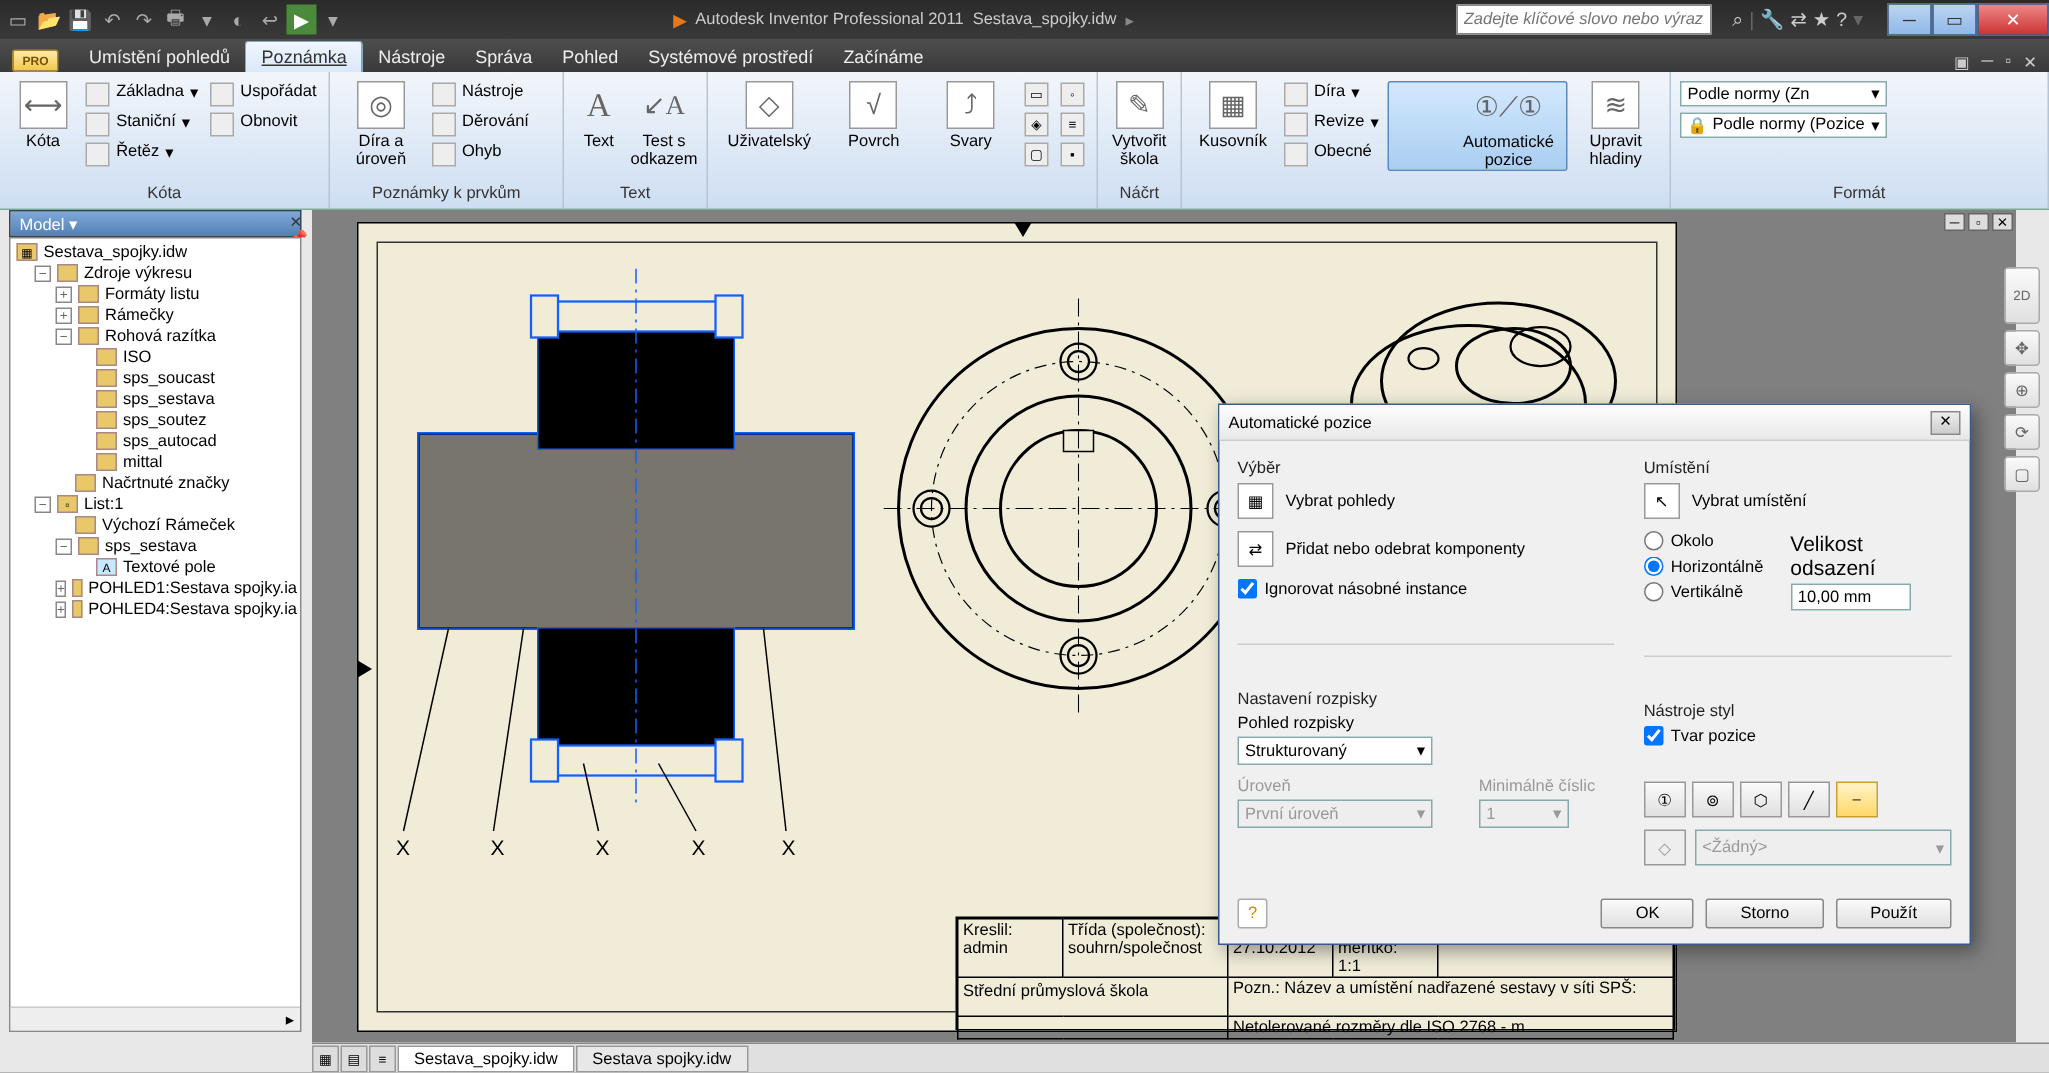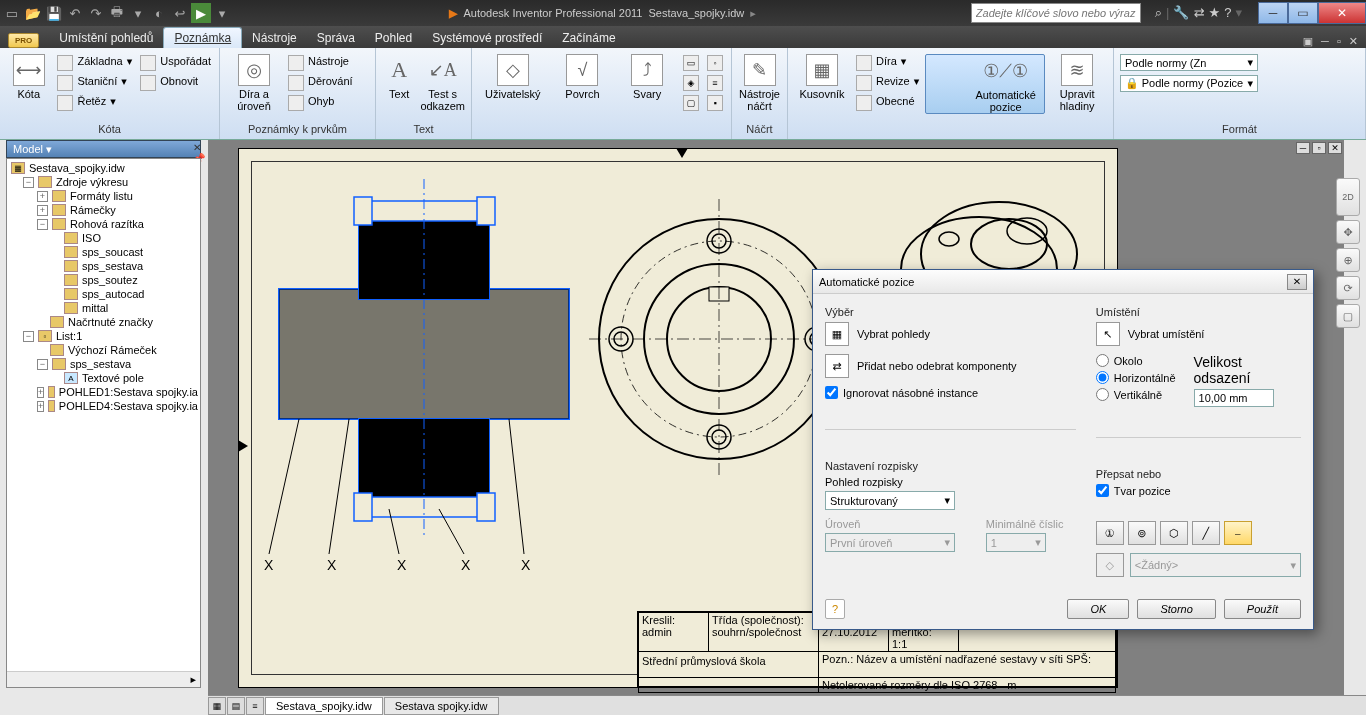--- a/index.html
+++ b/index.html
@@ -61,21 +61,21 @@
 .dlg-body { padding: 12px; display: flex; gap: 20px; }
 .dlg-col { flex: 1; display: flex; flex-direction: column; gap: 26px; }
 .grp-title { font-size: 11px; color: #222; margin-bottom: 4px; }
 .dlg-row { display: flex; align-items: center; gap: 8px; }
 .dlg-btn-ico { width: 24px; height: 24px; border: 1px solid #999; background: #fff; font-size:11px; display:flex;align-items:center;justify-content:center;}
 .tog { width:28px; height:24px; border:1px solid #999; background:linear-gradient(#fafafa,#e0e0e0); display:flex;align-items:center;justify-content:center; font-size:11px; cursor:pointer;}
 .tog.active { background: linear-gradient(#fff3c8,#ffd868); border-color:#c9a030;}
 .dlg-input { border: 1px solid #8aa; background: #fff; padding: 2px 4px; font-size: 11px; }
 .dlg-select { border: 1px solid #8aa; background: #fff; padding: 2px 4px; font-size: 11px; width: 130px; display:flex; justify-content:space-between; align-items:center;}
 .dlg-buttons { display: flex; justify-content: flex-end; gap: 8px; padding: 10px 12px; border-top: none; }
-.dlg-button { padding: 3px 22px; border: 1px solid #888; background: linear-gradient(#fafafa, #e0e0e0); cursor: pointer; font-size: 11px; border-radius:2px;font-style:italic;}
+.dlg-button { padding: 3px 22px; border: 1px solid #888; background: linear-gradient(#fafafa, #e0e0e0); cursor: pointer; font-size: 11px; border-radius:2px;}
 .dlg-qmark{ width:20px; height:20px; border:1px solid #aaa; border-radius:2px; background:#fff; display:flex;align-items:center;justify-content:center; margin-right:auto; color:#c80;}
 label.chk { display:flex; align-items:center; gap:5px; font-size:11px;}
 label.rad { display:flex; align-items:center; gap:5px; font-size:11px;}
 hr.sep{border:none; border-top:1px solid #ccc; margin:4px 0;}
 .disabled{color:#999;}
 
 
 .btabs { position: absolute; bottom: 0; left: 208px; right: 0; height: 20px; background: #e0e0e0; border-top: 1px solid #888; display: flex; align-items: center; gap:0;}
 .btab-ctrl { width:18px; height:18px; border:1px solid #999; background:#ddd; display:flex;align-items:center;justify-content:center; font-size:9px; cursor:pointer; margin-right:1px;}
 .btab { padding: 2px 10px; border: 1px solid #999; background: #fff; font-size: 11px; cursor: pointer; margin-right:1px;}
@@ -251,21 +251,21 @@
             <span class="ico">▪</span>
           </div>
       </div>
     </div>
   </div>
 
   <div class="rgroup" style="width:56px">
     <div class="rgroup-content">
       <div class="rbig" style="width:48px">
           <div class="ico">✎</div>
-          <div class="lbl">Nástroje náčrt</div>
+          <div class="lbl">Vytvořit škola</div>
         </div>
     </div>
     <div class="rgroup-title">Náčrt</div>
   </div>
 
   <div class="rgroup" style="width:326px">
     <div class="rgroup-content">
       <div class="rbig">
           <div class="ico">▦</div>
           <div class="lbl">Kusovník</div>
@@ -589,21 +589,21 @@
               </label>
           </div>
           <div>
             <div style="font-size:14px;margin-bottom:3px">Velikost odsazení</div>
             <input class="dlg-input" style="width: 80px;" value="10,00 mm">
           </div>
         </div>
       </div>
       <hr class="sep">
       <div>
-        <div class="grp-title">Přepsat nebo</div>
+        <div class="grp-title">Nástroje styl</div>
         <label class="chk" style="margin-bottom:24px">
             <input type="checkbox" checked="" style="">
             <span>Tvar pozice</span>
           </label>
         <div style="display:flex;gap:4px;margin-bottom:8px">
           <div class="tog">①</div>
           <div class="tog">⊚</div>
           <div class="tog">⬡</div>
           <div class="tog">╱</div>
           <div class="tog active">⎯</div>

